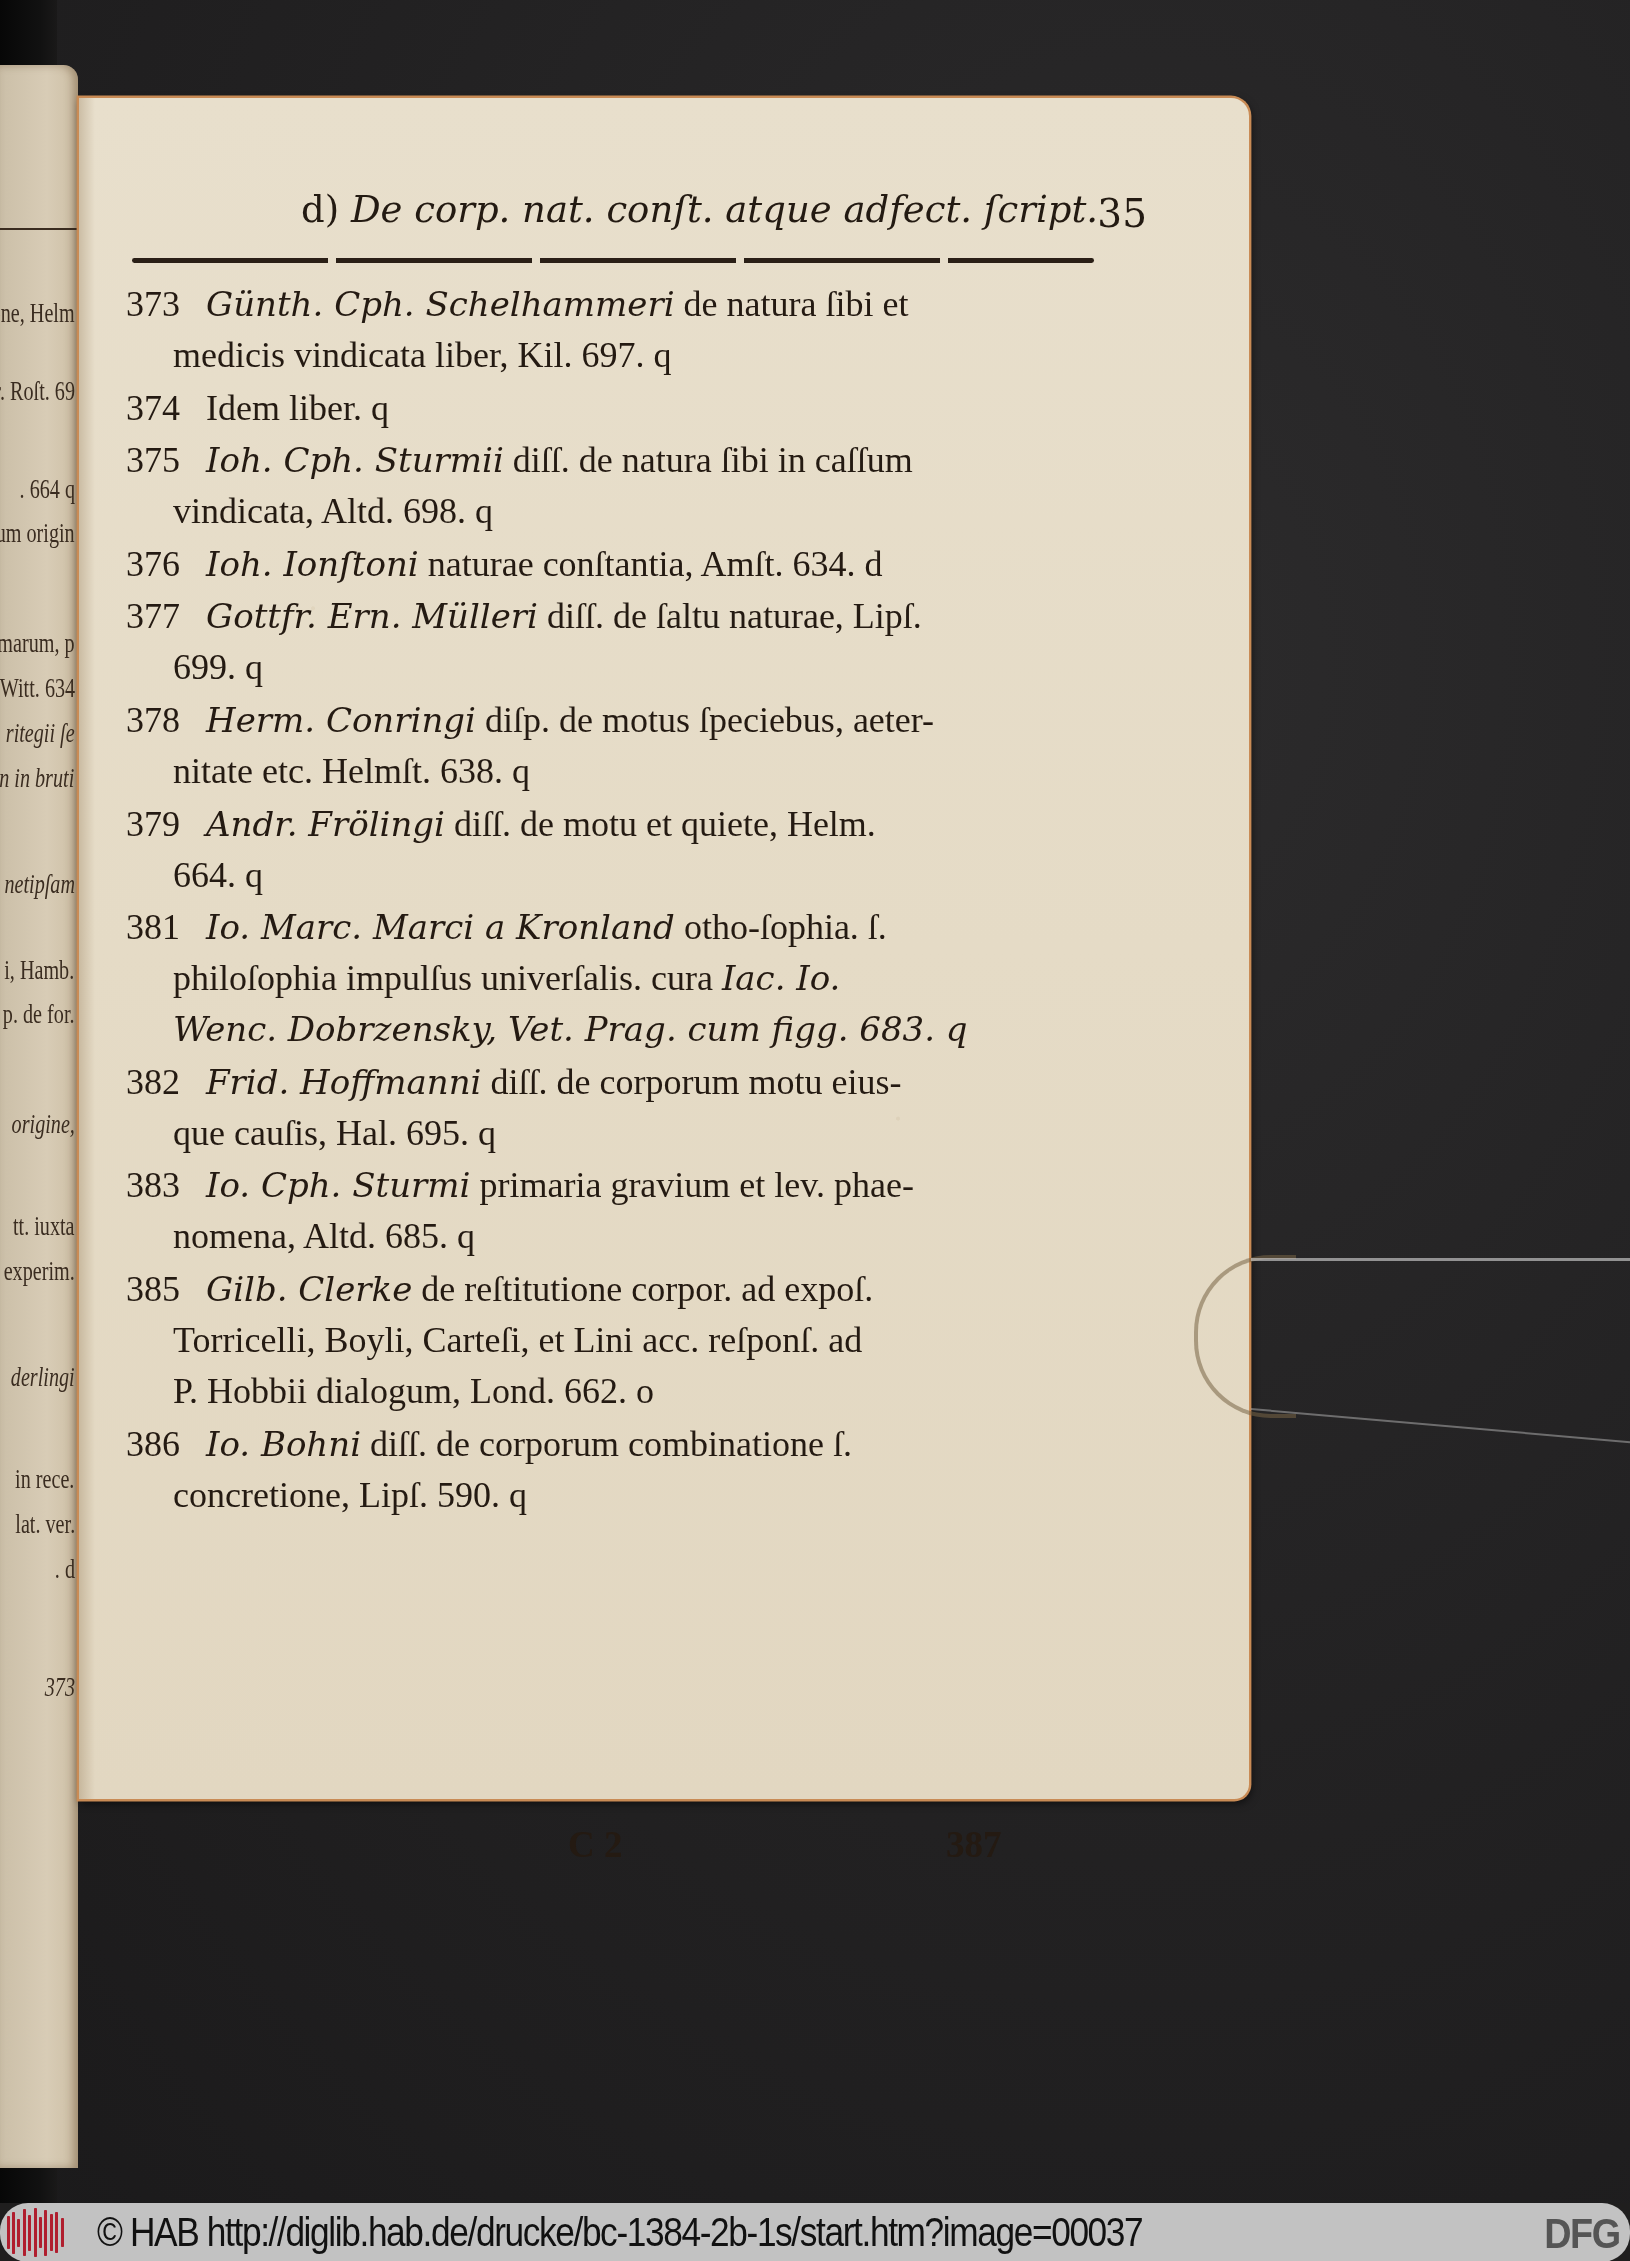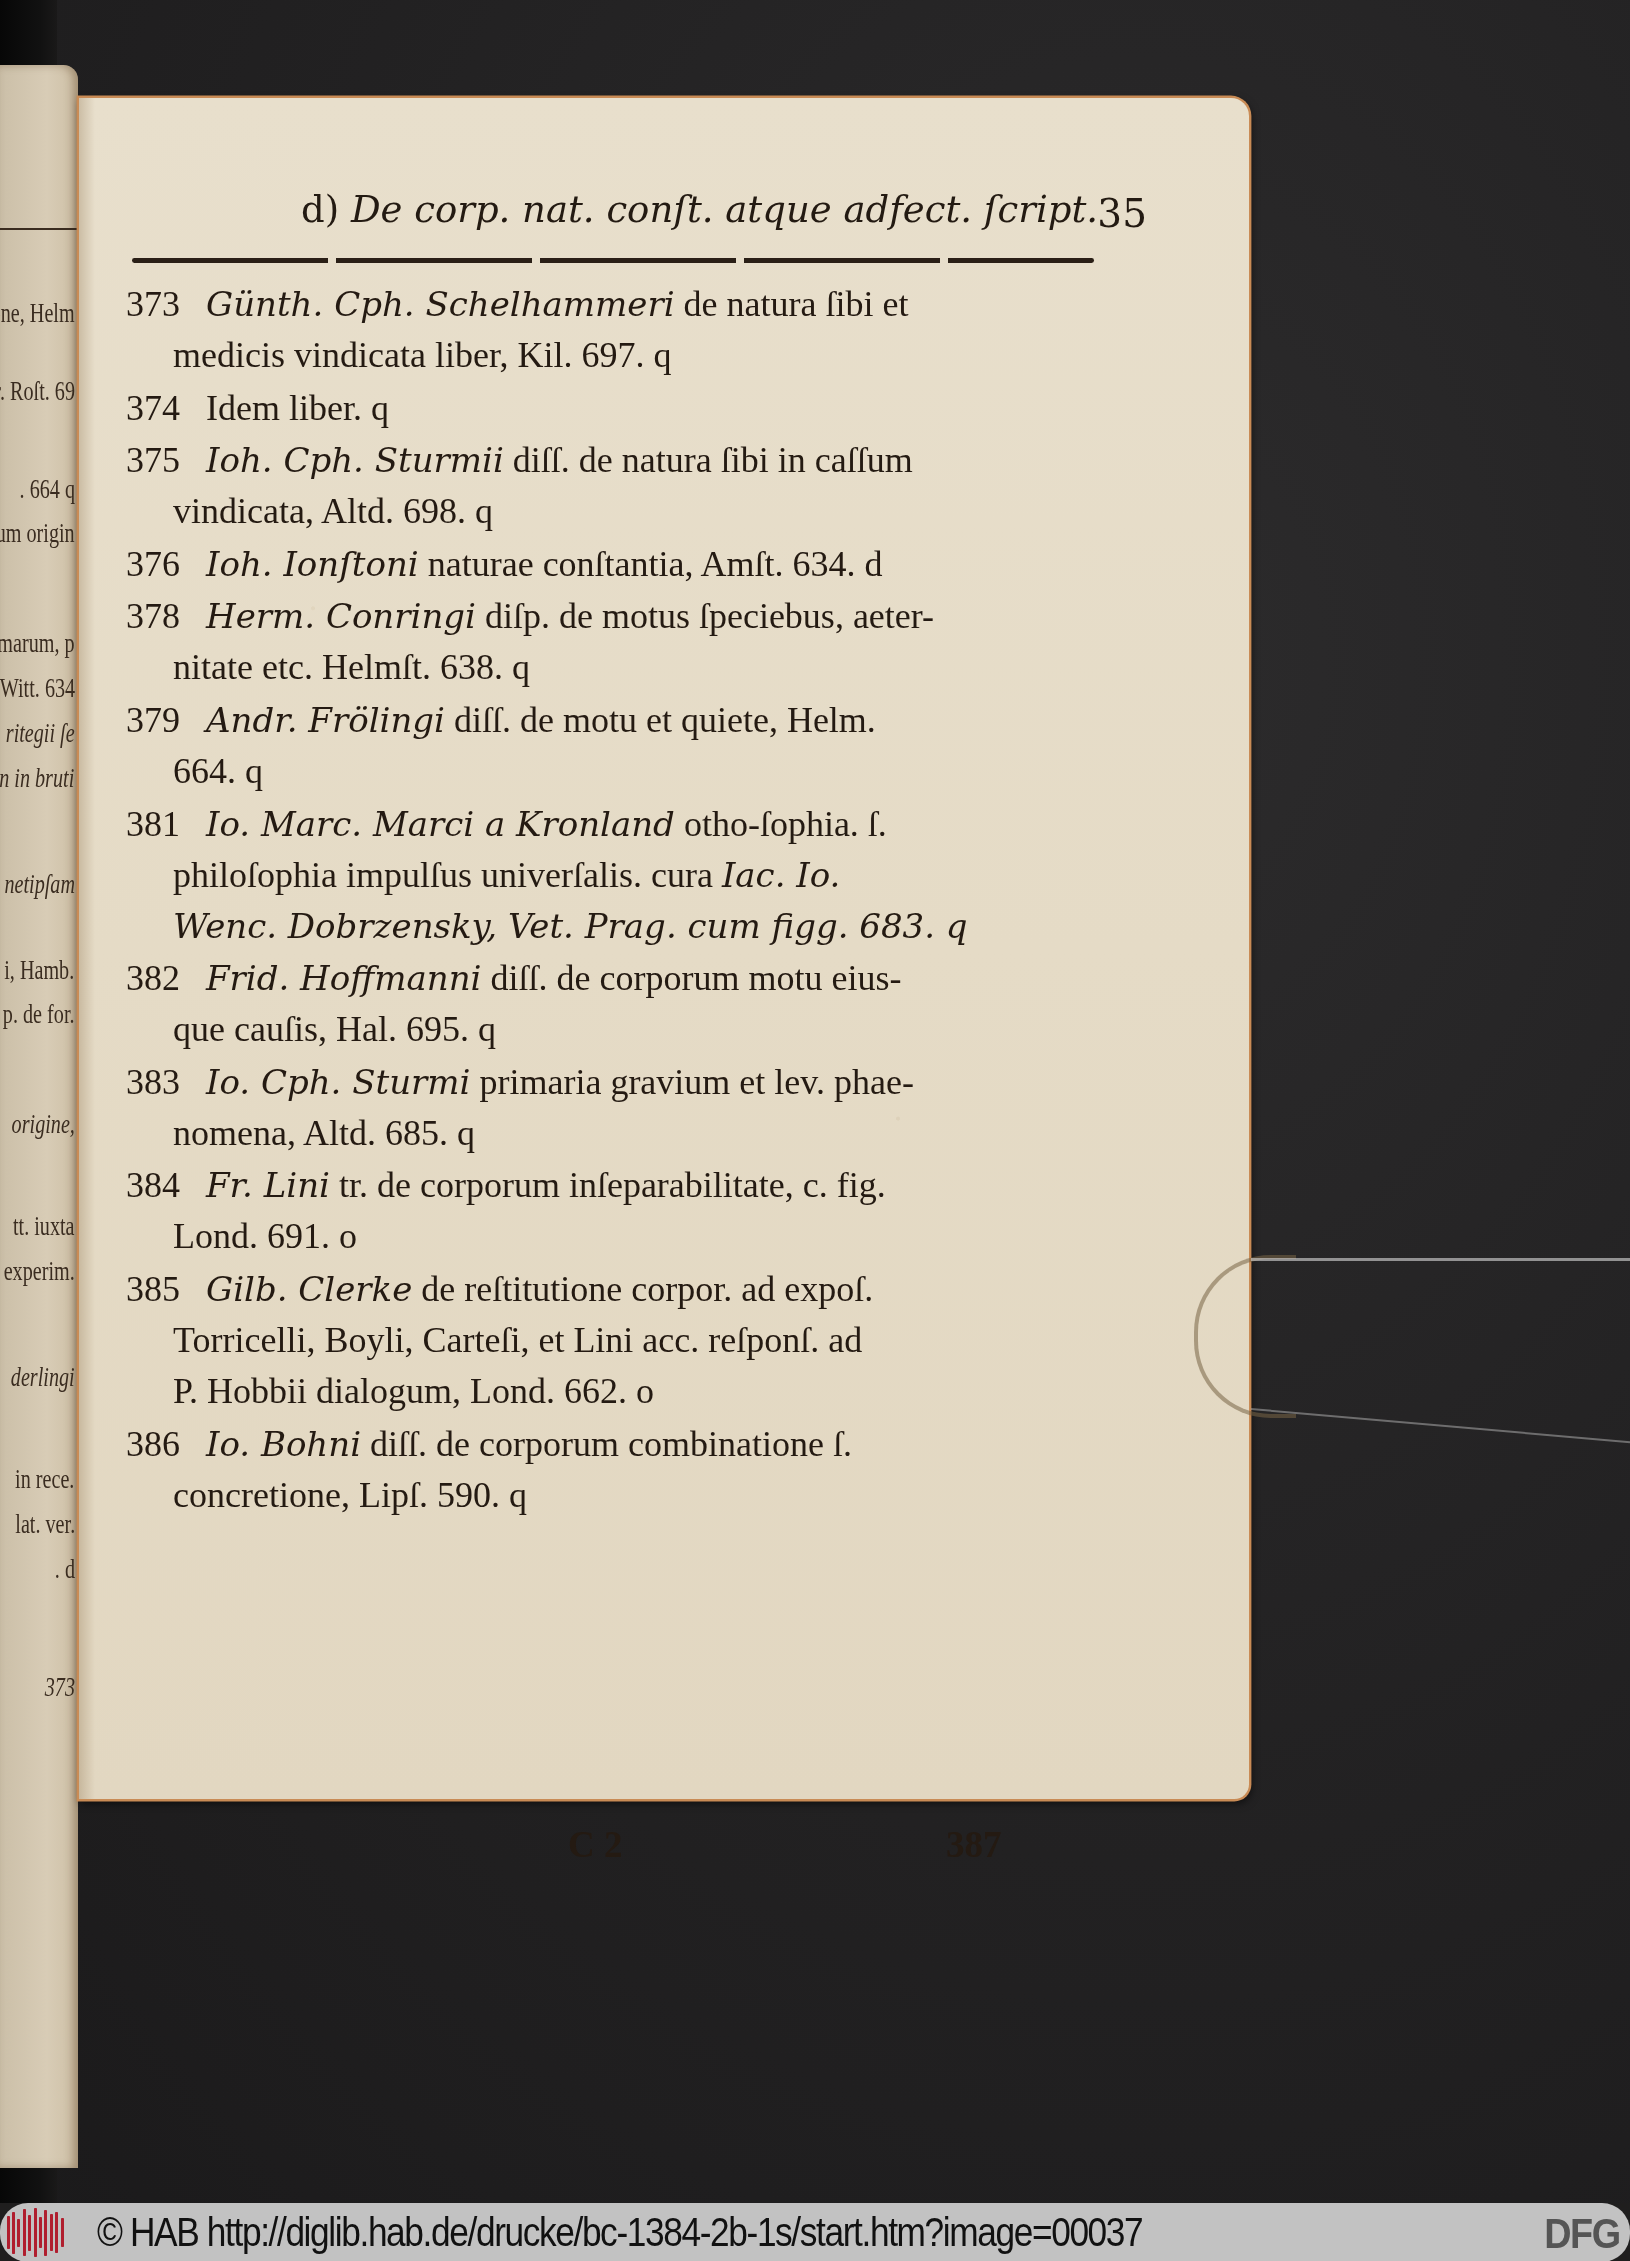--- a/index.html
+++ b/index.html
@@ -170,43 +170,43 @@
       <span class="line"><span class="num">374</span><span>Idem liber. q</span></span>
     </div>
     <div class="entry">
       <span class="line"><span class="num">375</span><span class="author">Ioh. Cph. Sturmii</span> <span>diſſ. de natura ſibi in caſſum</span></span>
       <span class="line cont">vindicata, Altd. 698. q</span>
     </div>
     <div class="entry">
       <span class="line"><span class="num">376</span><span class="author">Ioh. Ionſtoni</span> <span>naturae conſtantia, Amſt. 634. d</span></span>
     </div>
     <div class="entry">
+      <span class="line"><span class="num">377</span><span class="author">Gottfr. Ern. Mülleri</span> <span>diſſ. de ſaltu naturae, Lipſ.</span></span>
+      <span class="line cont">699. q</span>
+    </div>
+    <div class="entry">
       <span class="line"><span class="num">378</span><span class="author">Herm. Conringi</span> <span>diſp. de motus ſpeciebus, aeter-</span></span>
       <span class="line cont">nitate etc. Helmſt. 638. q</span>
     </div>
     <div class="entry">
       <span class="line"><span class="num">379</span><span class="author">Andr. Frölingi</span> <span>diſſ. de motu et quiete, Helm.</span></span>
       <span class="line cont">664. q</span>
     </div>
     <div class="entry">
       <span class="line"><span class="num">381</span><span class="author">Io. Marc. Marci a Kronland</span> <span>otho-ſophia. ſ.</span></span>
       <span class="line cont"><span>philoſophia impulſus univerſalis. cura</span> <span class="it">Iac. Io.</span></span>
       <span class="line cont"><span class="it">Wenc. Dobrzensky, Vet. Prag. cum figg. 683. q</span></span>
     </div>
     <div class="entry">
       <span class="line"><span class="num">382</span><span class="author">Frid. Hoffmanni</span> <span>diſſ. de corporum motu eius-</span></span>
       <span class="line cont">que cauſis, Hal. 695. q</span>
     </div>
     <div class="entry">
       <span class="line"><span class="num">383</span><span class="author">Io. Cph. Sturmi</span> <span>primaria gravium et lev. phae-</span></span>
       <span class="line cont">nomena, Altd. 685. q</span>
-    </div>
-    <div class="entry">
-      <span class="line"><span class="num">384</span><span class="author">Fr. Lini</span> <span>tr. de corporum inſeparabilitate, c. fig.</span></span>
-      <span class="line cont">Lond. 691. o</span>
     </div>
     <div class="entry">
       <span class="line"><span class="num">385</span><span class="author">Gilb. Clerke</span> <span>de reſtitutione corpor. ad expoſ.</span></span>
       <span class="line cont">Torricelli, Boyli, Carteſi, et Lini acc. reſponſ. ad</span>
       <span class="line cont">P. Hobbii dialogum, Lond. 662. o</span>
     </div>
     <div class="entry">
       <span class="line"><span class="num">386</span><span class="author">Io. Bohni</span> <span>diſſ. de corporum combinatione ſ.</span></span>
       <span class="line cont">concretione, Lipſ. 590. q</span>
     </div>

